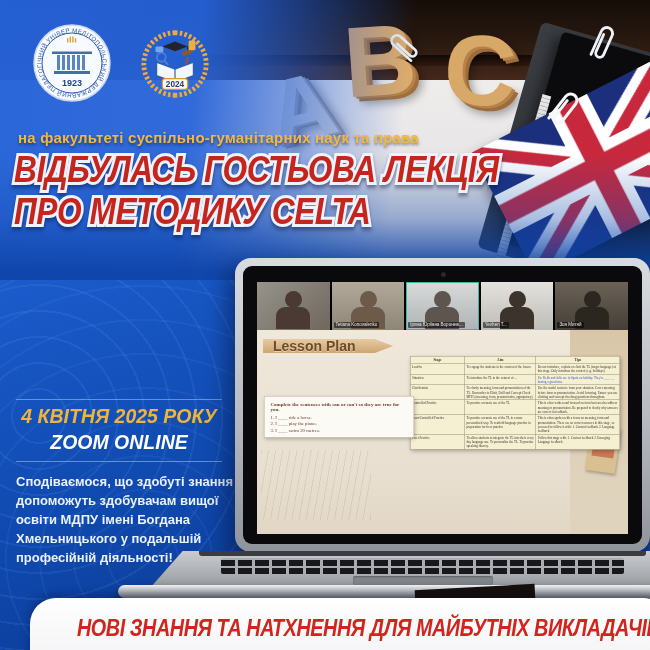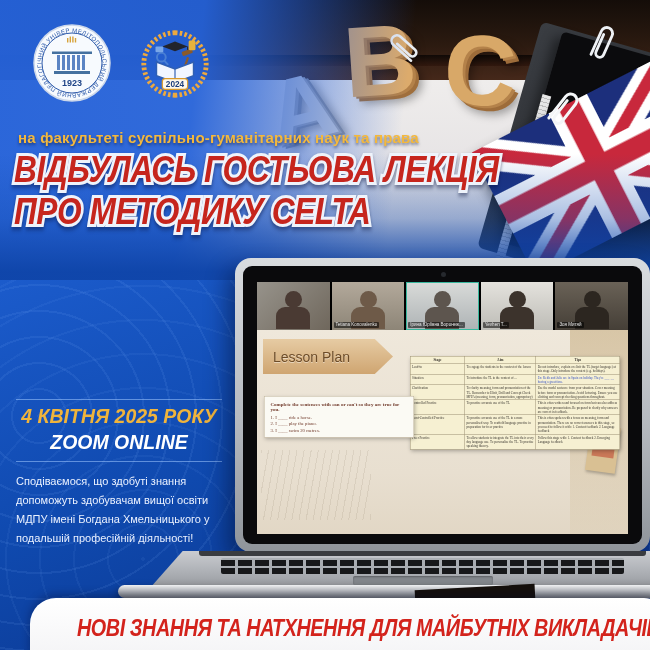--- a/index.html
+++ b/index.html
@@ -73,21 +73,21 @@
   .col{ position:absolute; z-index:3; left:16px; width:218px; color:#fff; }
   .para1{ top:256px; font-size:13.5px; font-weight:700; line-height:19px;
     text-align:justify; text-align-last:left; }
   .hr{ position:absolute; z-index:3; left:16px; width:206px; height:0;
     border-top:1.5px solid rgba(160,200,255,.55); }
   .hr1{ top:399px; } .hr2{ top:461px; }
   .date-line{ position:absolute; z-index:3; left:10px; top:404px; width:218px; text-align:center;
     color:#f0b43c; font-size:20.5px; font-weight:800; font-style:italic; transform:scaleX(.95); }
   .mode-line{ position:absolute; z-index:3; left:10px; top:430px; width:218px; text-align:center;
     color:#ffffff; font-size:20.5px; font-weight:800; font-style:italic; transform:scaleX(.95); }
-  .para2{ top:472px; font-size:11px; font-weight:400; line-height:19px; color:#eaf1ff; }
+  .para2{ top:472px; font-size:13px; font-weight:700; line-height:19px; color:#eaf1ff; }
 
   
   .laptop{ position:absolute; z-index:4; }
   .laptop-screen{ left:235px; top:258px; width:415px; height:294px; border-radius:16px;
     background:linear-gradient(180deg,#d9dcdf 0%,#b6bac0 55%,#8f949a 100%);
     padding:8px; box-shadow:-8px 10px 22px rgba(0,10,40,.45); }
   .bezel{ position:relative; width:100%; height:100%; background:#0a0a0c; border-radius:9px;
     padding:16px 14px 10px 14px; }
   .webcam{ position:absolute; left:50%; top:6px; width:5px; height:5px; margin-left:-2px;
     border-radius:50%; background:#26292e; }
@@ -117,25 +117,25 @@
   .slide{ position:relative; flex:1; background:linear-gradient(180deg,#efe8db 0%,#e8dfd0 70%,#e2d7c5 100%); overflow:hidden; }
   .slide-decor-right{ position:absolute; right:0; top:0; width:58px; height:100%;
     background:linear-gradient(180deg, rgba(197,170,124,.55), rgba(215,197,162,.22)); }
   .slide-decor-card{ position:absolute; right:10px; top:96px; width:30px; height:46px;
     background:#d9c093; transform:rotate(8deg); box-shadow:1px 2px 3px rgba(0,0,0,.25); }
   .slide-decor-stamp{ position:absolute; right:14px; top:118px; width:22px; height:9px;
     background:rgba(190,60,40,.55); transform:rotate(8deg); }
   .slide-decor-left{ position:absolute; left:4px; top:120px; width:110px; height:70px; opacity:.25;
     background:repeating-linear-gradient(100deg, rgba(120,105,80,.5) 0 1px, transparent 1px 7px); }
 
-  .lesson-label{ position:absolute; left:6px; top:9px; width:130px; height:35px;
+  .lesson-label{ position:absolute; left:6px; top:9px; width:130px; height:14px;
     background:linear-gradient(180deg,#e6cba3,#cfa571);
     clip-path:polygon(0 0,86% 0,100% 50%,86% 100%,0 100%);
     display:flex; align-items:center; padding-left:10px;
-    font-size:14px; font-weight:400; color:#6d4c28; text-shadow:0 1px 0 rgba(255,255,255,.45); }
+    font-size:14px; font-weight:700; color:#6d4c28; text-shadow:0 1px 0 rgba(255,255,255,.45); }
   .slide-title{ position:absolute; left:138px; right:4px; top:4px; text-align:center;
     font-size:12.5px; font-weight:800; color:#4c3a26; letter-spacing:.1px; }
 
   .tablewrap{ position:absolute; right:8px; top:26px; width:420px; transform:scale(.5);
     transform-origin:top right; }
   table.lesson{ width:100%; border-collapse:collapse; background:#f6f0d2;
     font-family:"Liberation Serif","DejaVu Serif",serif; font-size:6.4px; line-height:1.3;
     color:#3a3630; box-shadow:2px 3px 8px rgba(0,0,0,.3); }
   table.lesson th, table.lesson td{ border:1px solid #9b8f72; padding:2px 3px; vertical-align:top; text-align:left; }
   table.lesson th{ text-align:center; font-size:7px; }

